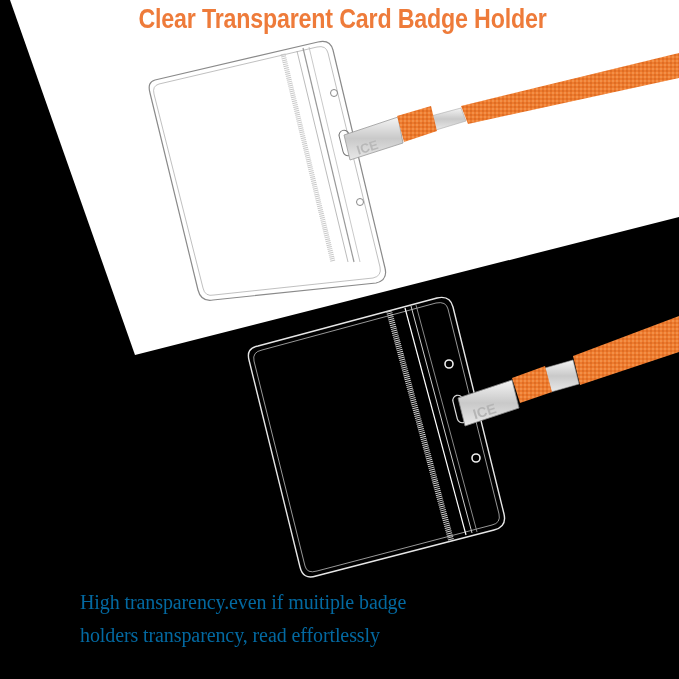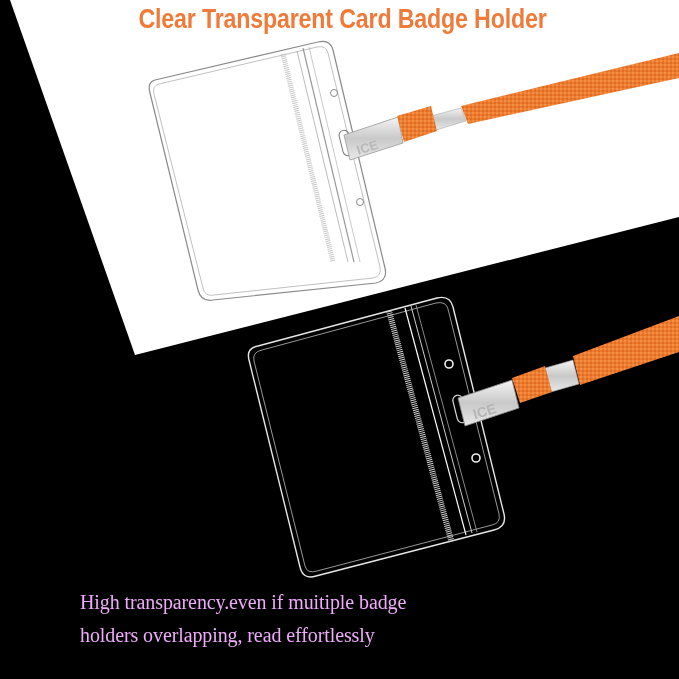--- a/index.html
+++ b/index.html
@@ -10,21 +10,21 @@
       position: absolute; left: 0; top: 0; width: 679px; text-align: center;
       padding-left: 14px; box-sizing: border-box;
       font-family: "Liberation Sans", sans-serif; font-weight: bold;
       font-size: 27px; line-height: 38px; color: #ee7b3a;
       letter-spacing: -0.2px; transform: scaleX(0.86); transform-origin: 318px 0;
       white-space: nowrap;
     }
     .caption {
       position: absolute; left: 80px; top: 586px;
       font-family: "Liberation Serif", serif; font-size: 20px;
-      color: #f0abfc; line-height: 33px; white-space: nowrap;
+      color: #0369a1; line-height: 33px; white-space: nowrap;
     }
     .caption div { letter-spacing: -0.1px; }
   </style>
 </head>
 <body>
 
 <div class="stage">
   <svg width="679" height="679" viewBox="0 0 679 679">
     <defs>
       <pattern id="weave" width="4" height="4" patternUnits="userSpaceOnUse">
@@ -92,15 +92,15 @@
     <g>
       <polygon points="512,378 545,366 552,392 520,403" fill="url(#weave)"></polygon>
       <polygon points="573,356 679,316 679,352 580,385" fill="url(#weave)"></polygon>
     </g>
   </svg>
 
   <div class="title">Clear Transparent Card Badge Holder</div>
 
   <div class="caption">
     <div>High transparency.even if muitiple badge</div>
-    <div>holders overlapping, read effortlessly</div>
+    <div>holders transparency, read effortlessly</div>
   </div>
 </div>
 
 </body></html>

